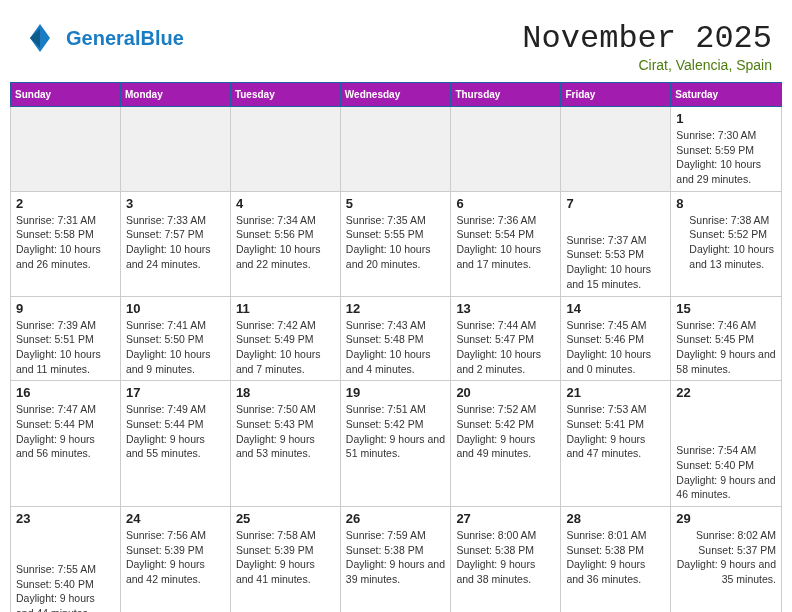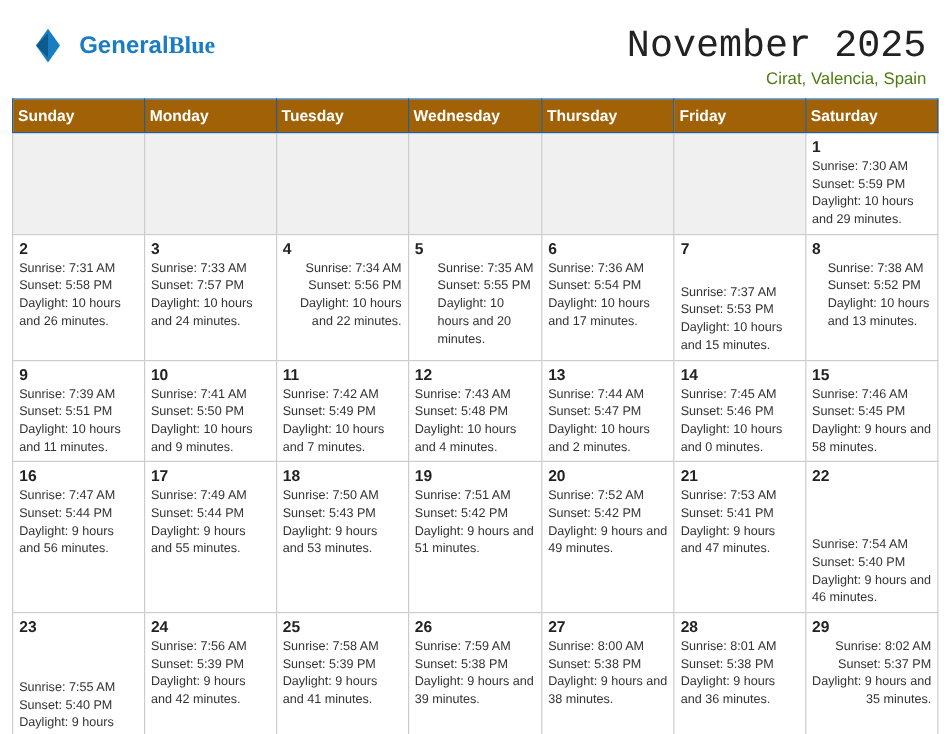--- a/index.html
+++ b/index.html
@@ -46,23 +46,23 @@
     .location {
       font-size: 14px;
       color: #4d7c0f;
     }
     .calendar {
       width: 100%;
       border-collapse: collapse;
       margin-top: 4px;
     }
     .calendar th {
-      background: #a16207;
+      background: #a21caf;
       color: #fff;
-      font-size: 13px;
+      font-size: 10px;
       font-weight: bold;
       padding: 6px 4px;
       text-align: left;
       border: 1px solid #2060a0;
     }
     .calendar td {
       border: 1px solid #ccc;
       vertical-align: top;
       padding: 4px 5px;
       width: 113px;
@@ -90,21 +90,21 @@
 </head>
 <body>
 
 <div class="header">
   <div class="logo">
     <svg class="logo-icon" viewBox="0 0 40 36" xmlns="http://www.w3.org/2000/svg">
       <polygon points="10,18 20,4 30,18 20,32" fill="#1a7dc4"></polygon>
       <polygon points="10,18 20,8 20,28" fill="#0d5a8c"></polygon>
     </svg>
     <div class="logo-text">
-      <span>General</span><span style="color:#1a7dc4;font-weight:bold;font-family:Liberation Serif, serif;">Blue</span>
+      <span>General</span><span style="color:#1a7dc4;font-weight:bold;">Blue</span>
     </div>
   </div>
   <div class="title-block">
     <div class="month-title">November 2025</div>
     <div class="location">Cirat, Valencia, Spain</div>
   </div>
 </div>
 
 <table class="calendar">
   <thead>
@@ -141,27 +141,27 @@
 Daylight: 10 hours and 26 minutes.</div>
         </td>
         <td>
           <span class="day-number">3</span>
           <div class="day-info" style="white-space: pre-line;">Sunrise: 7:33 AM
 Sunset: 7:57 PM
 Daylight: 10 hours and 24 minutes.</div>
         </td>
         <td>
           <span class="day-number">4</span>
-          <div class="day-info" style="white-space: pre-line; text-align: right;">Sunrise: 7:34 AM
+          <div class="day-info" style="white-space: pre-line;">Sunrise: 7:34 AM
 Sunset: 5:56 PM
 Daylight: 10 hours and 22 minutes.</div>
         </td>
         <td>
           <span class="day-number">5</span>
-          <div class="day-info" style="white-space: pre-line; margin-left: 19px;">Sunrise: 7:35 AM
+          <div class="day-info" style="white-space: pre-line;">Sunrise: 7:35 AM
 Sunset: 5:55 PM
 Daylight: 10 hours and 20 minutes.</div>
         </td>
         <td>
           <span class="day-number">6</span>
           <div class="day-info" style="white-space: pre-line;">Sunrise: 7:36 AM
 Sunset: 5:54 PM
 Daylight: 10 hours and 17 minutes.</div>
         </td>
         <td>

